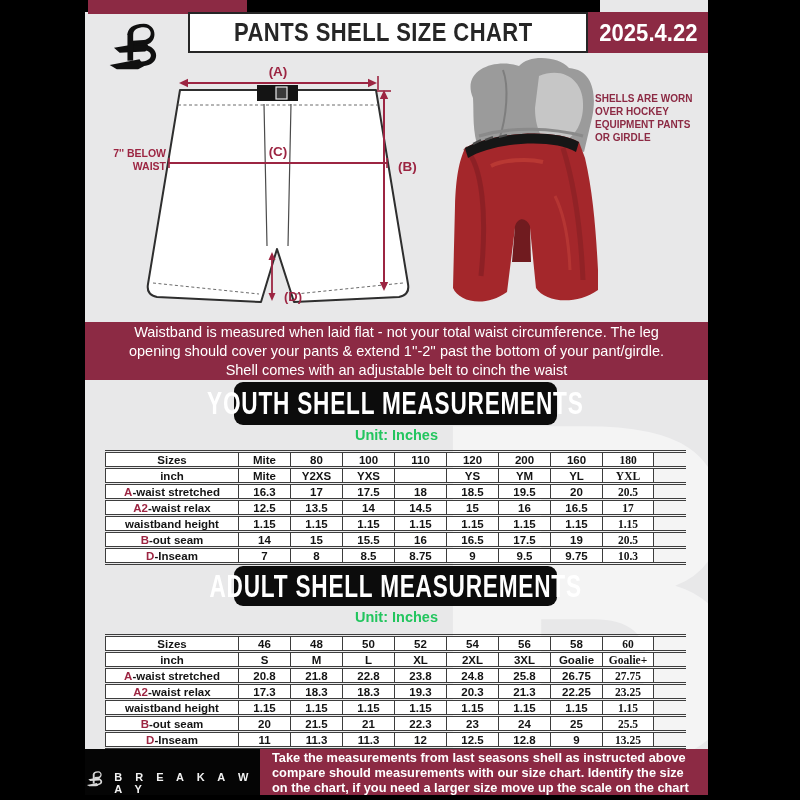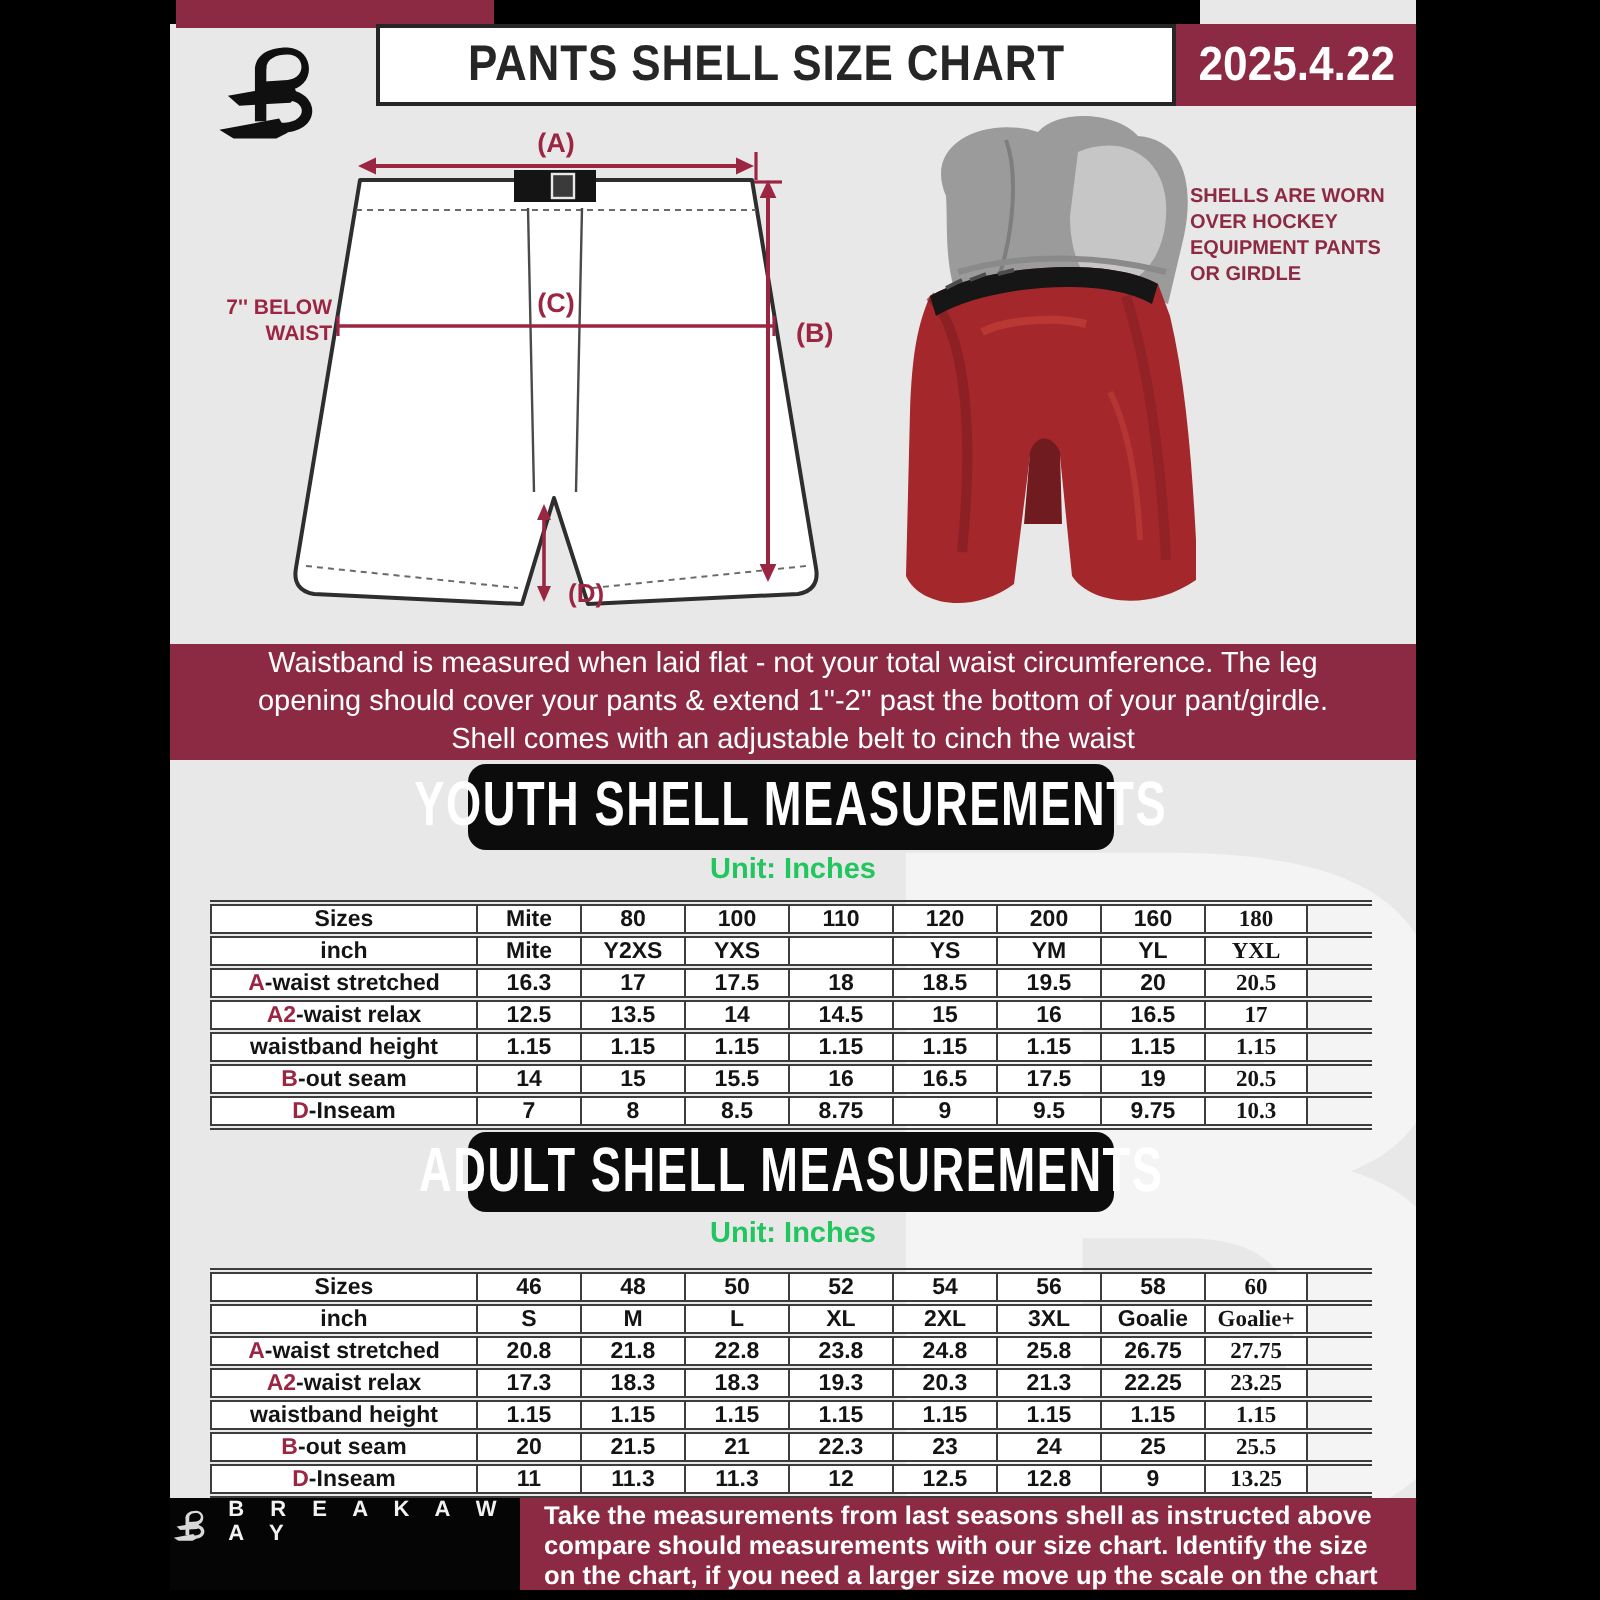--- a/index.html
+++ b/index.html
@@ -52,21 +52,21 @@
     box-sizing:border-box;border-bottom:3px double #3d3d3d;}
   .t-cell{background:#fff;display:flex;align-items:center;justify-content:center;
     font-size:11.5px;font-weight:700;color:#141414;border-left:1px solid #3d3d3d;
     white-space:nowrap;overflow:visible;}
   .t-cell.last{border-right:1px solid #3d3d3d;font-family:Liberation Serif, serif;}
   .t-overhang{background:transparent;}
   .t-prefix{color:#9c2542;}
 
   
   #footer{left:85px;top:749px;width:623px;height:46px;display:flex;}
-  #footer-left{width:175px;height:100%;background:#050505;display:flex;align-items:flex-start;
+  #footer-left{width:175px;height:100%;background:#050505;display:flex;align-items:flex-end;
     justify-content:center;gap:8px;}
   #footer-brand{color:#f2f2f2;font-size:11px;font-weight:700;letter-spacing:5px;}
   #footer-right{flex:1;background:#8c2a44;color:#fff;display:flex;flex-direction:column;
     justify-content:center;padding-left:12px;font-size:12.8px;font-weight:700;line-height:15px;}
 </style>
 </head>
 <body>
 
 <div class="abs" id="paper">
   <div class="abs" id="watermark">B</div>

